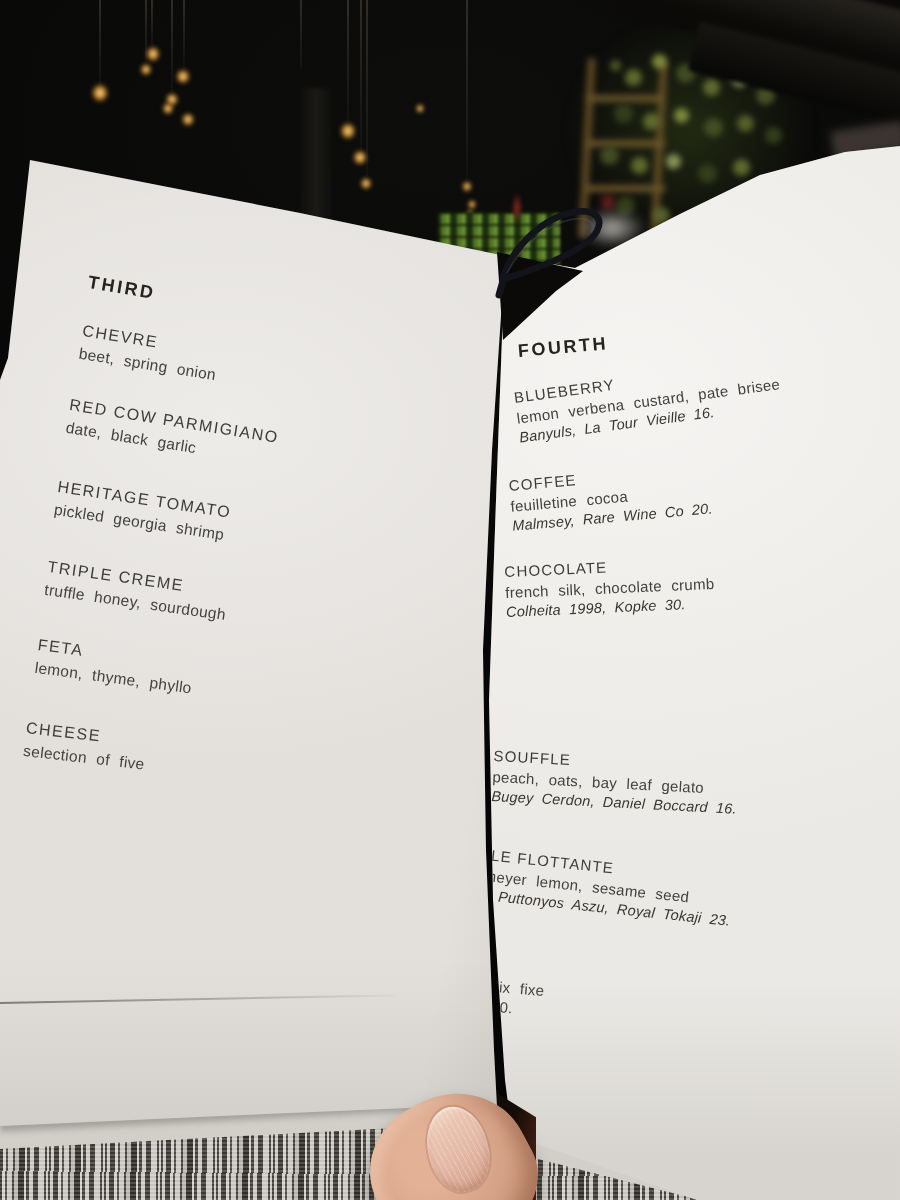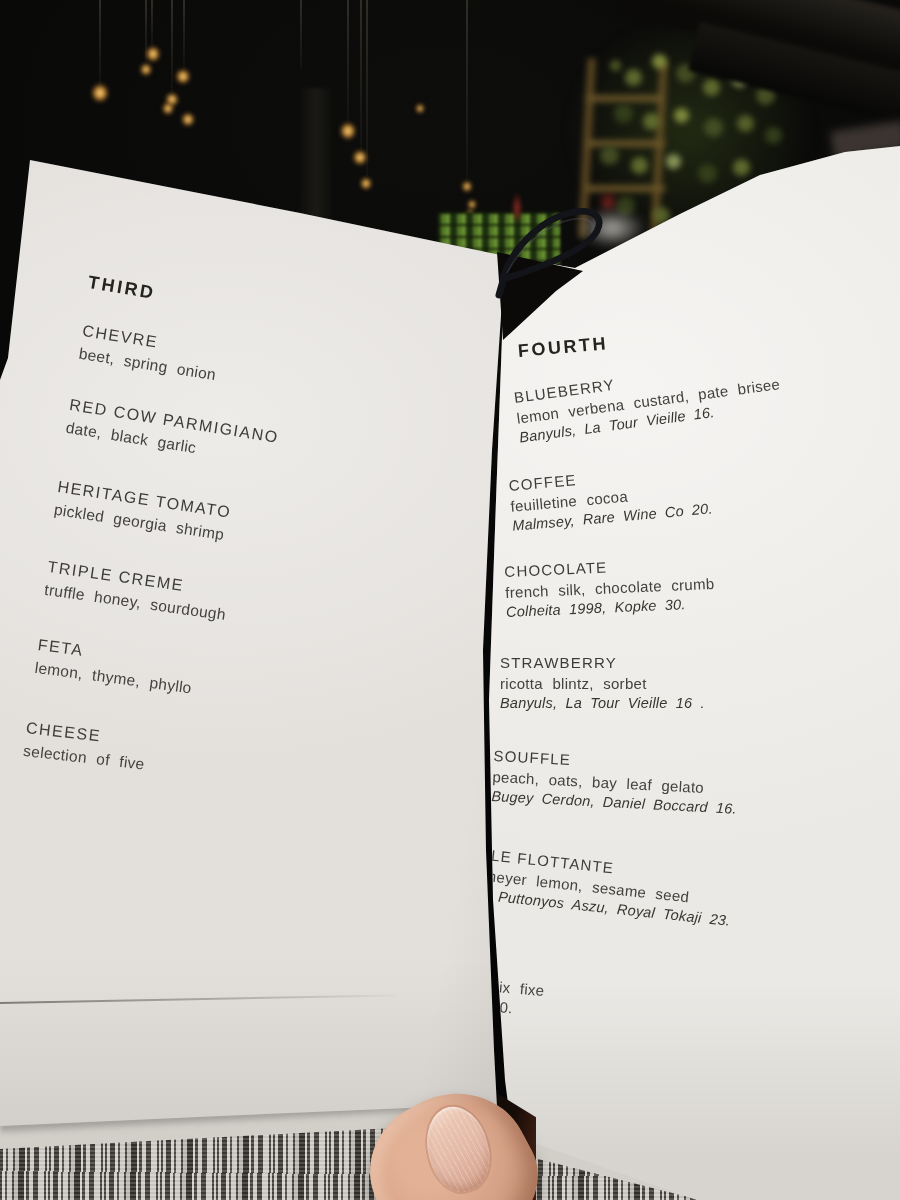--- a/index.html
+++ b/index.html
@@ -206,25 +206,20 @@
     <div class="item" style="left:508px;top:477px;transform:rotate(-5deg);">
       <div class="dish">COFFEE</div>
       <div class="desc">feuilletine cocoa</div>
       <div class="wine">Malmsey, Rare Wine Co 20.</div>
     </div>
     <div class="item" style="left:504px;top:563px;transform:rotate(-2.5deg);">
       <div class="dish">CHOCOLATE</div>
       <div class="desc">french silk, chocolate crumb</div>
       <div class="wine">Colheita 1998, Kopke 30.</div>
     </div>
-    <div class="item" style="left:500px;top:654px;transform:rotate(0deg);">
-      <div class="dish">STRAWBERRY</div>
-      <div class="desc">ricotta blintz, sorbet</div>
-      <div class="wine">Banyuls, La Tour Vieille 16 .</div>
-    </div>
     <div class="item" style="left:494px;top:747px;transform:rotate(3deg);">
       <div class="dish">SOUFFLE</div>
       <div class="desc">peach, oats, bay leaf gelato</div>
       <div class="wine">Bugey Cerdon, Daniel Boccard 16.</div>
     </div>
     <div class="item" style="left:487px;top:846px;transform:rotate(6deg);">
       <div class="dish">ILE FLOTTANTE</div>
       <div class="desc">meyer lemon, sesame seed</div>
       <div class="wine">5 Puttonyos Aszu, Royal Tokaji 23.</div>
     </div>

